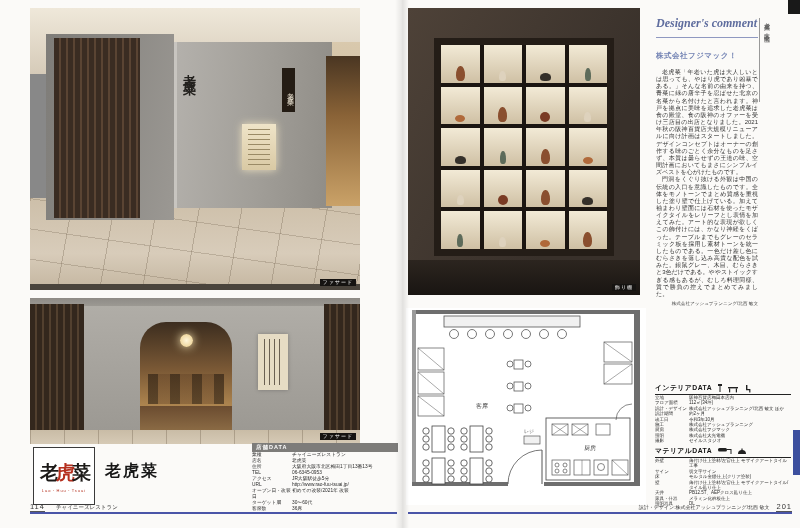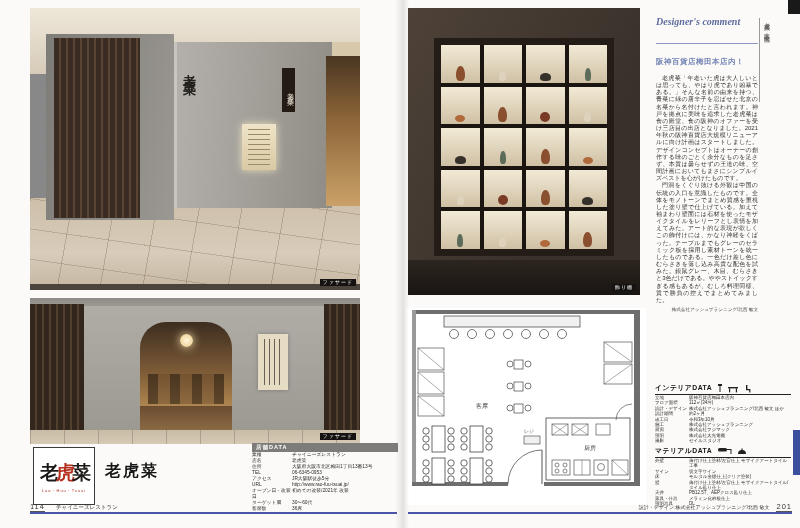--- a/index.html
+++ b/index.html
@@ -112,21 +112,21 @@
   #fl-left { left:30px; width:367px; }
   #fl-right { left:408px; width:384px; }
   #foot-left { left:30px; top:502px; font-size:5.5px; color:#333; }
   #foot-left .pn { font-size:7.5px; letter-spacing:1px; border-bottom:1px solid #555; margin-right:11px; }
   #foot-right { right:8px; top:502px; font-size:5px; color:#333; }
   #foot-right .pn { font-size:7.5px; letter-spacing:1px; border-bottom:1px solid #555; margin-left:7px; }
 
   
   #dc { left:656px; top:16px; width:102px; }
   .dc-header { font-family:"Liberation Serif", serif; font-style:italic; font-weight:bold;
-    font-size:10px; color:#5f6d9e; border-bottom:1px solid #8f98c0; padding-bottom:16px; }
+    font-size:12px; color:#5f6d9e; border-bottom:1px solid #8f98c0; padding-bottom:6px; }
   .dc-title { margin-top:13px; font-size:7.5px; font-weight:bold; color:#7585b5; letter-spacing:0.5px; }
   .dc-body { margin-top:8px; font-size:6px; line-height:7.15px; color:#333; text-align:justify; }
   .dc-body p { text-indent:6px; }
   .dc-credit { margin-top:3px; font-size:4.6px; color:#444; text-align:right; }
 
   #side-tab { left:759px; top:18px; height:84px; writing-mode:vertical-rl;
     font-size:6px; color:#555; letter-spacing:1px; border-left:0.5px solid #999; padding-left:2px; }
   #corner-tab { left:788px; top:0; width:12px; height:14px; background:#191919; }
   #blue-tab { left:793px; top:430px; width:7px; height:45px; background:#3c4f9e; }
 
@@ -304,21 +304,21 @@
           <div class="vase va"></div>
         </div>
     </div>
   </div>
   <div class="p3-counter"></div>
   <div class="caption cap-br">飾り棚</div>
 </div>
 
 <div class="abs" id="dc">
   <div class="dc-header">Designer's comment</div>
-  <div class="dc-title">阪神百貨店梅田本店内！</div>
+  <div class="dc-title">株式会社フジマック！</div>
   <div class="dc-body">
     <p>老虎菜「年老いた虎は大人しいとは思っても、やはり虎であり凶暴である。」そんな名前の由来を持つ、青菜に緑の唐辛子を忍ばせた北京の名菜から名付けたと言われます。神戸を拠点に美味を追求した老虎菜は食の殿堂、食の阪神のオファーを受け三店目の出店となりました。2021年秋の阪神百貨店大規模リニューアルに向け計画はスタートしました。デザインコンセプトはオーナーの創作する味のごとく余分なものを足さず、本質は曇らせずの王道の味、空間計画においてもまさにシンプルイズベストを心がけたものです。</p>
     <p>門洞をくぐり抜ける外観は中国の伝統の入口を意識したものです。全体をモノトーンでまとめ質感を重視した塗り壁で仕上げている。加えて袖まわり壁面には石材を使ったモザイクタイルをレリーフとし表情を加えてみた。アート的な表現が欲しくこの飾付けには、かなり神経をくばった。テーブルまでもグレーのセラミック板を採用し素材トーンを統一したものである。一色だけ差し色にむらさきを落し込み高貴な配色を試みた。銀鼠グレー、木目、むらさきと3色だけである。ややストイックすぎる感もあるが、むしろ料理同様、質で勝負の控えでまとめてみました。</p>
   </div>
   <div class="dc-credit">株式会社アッシュプランニング/北西 敏文</div>
 </div>
 
 <div class="abs" id="side-tab">老虎菜／大阪市北区</div>
 <div class="abs" id="corner-tab"></div>
 <div class="abs" id="blue-tab"></div>

